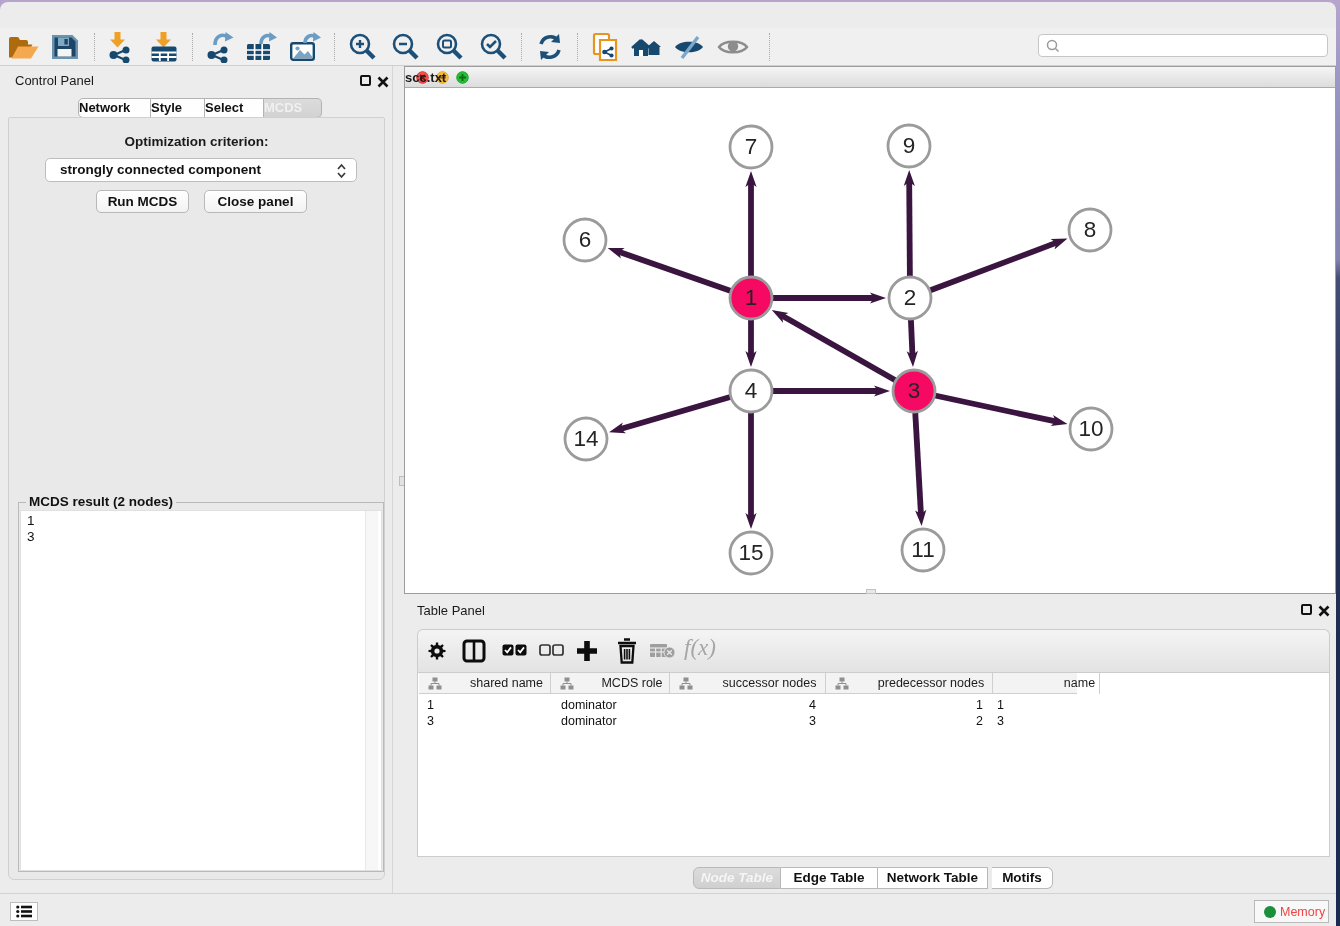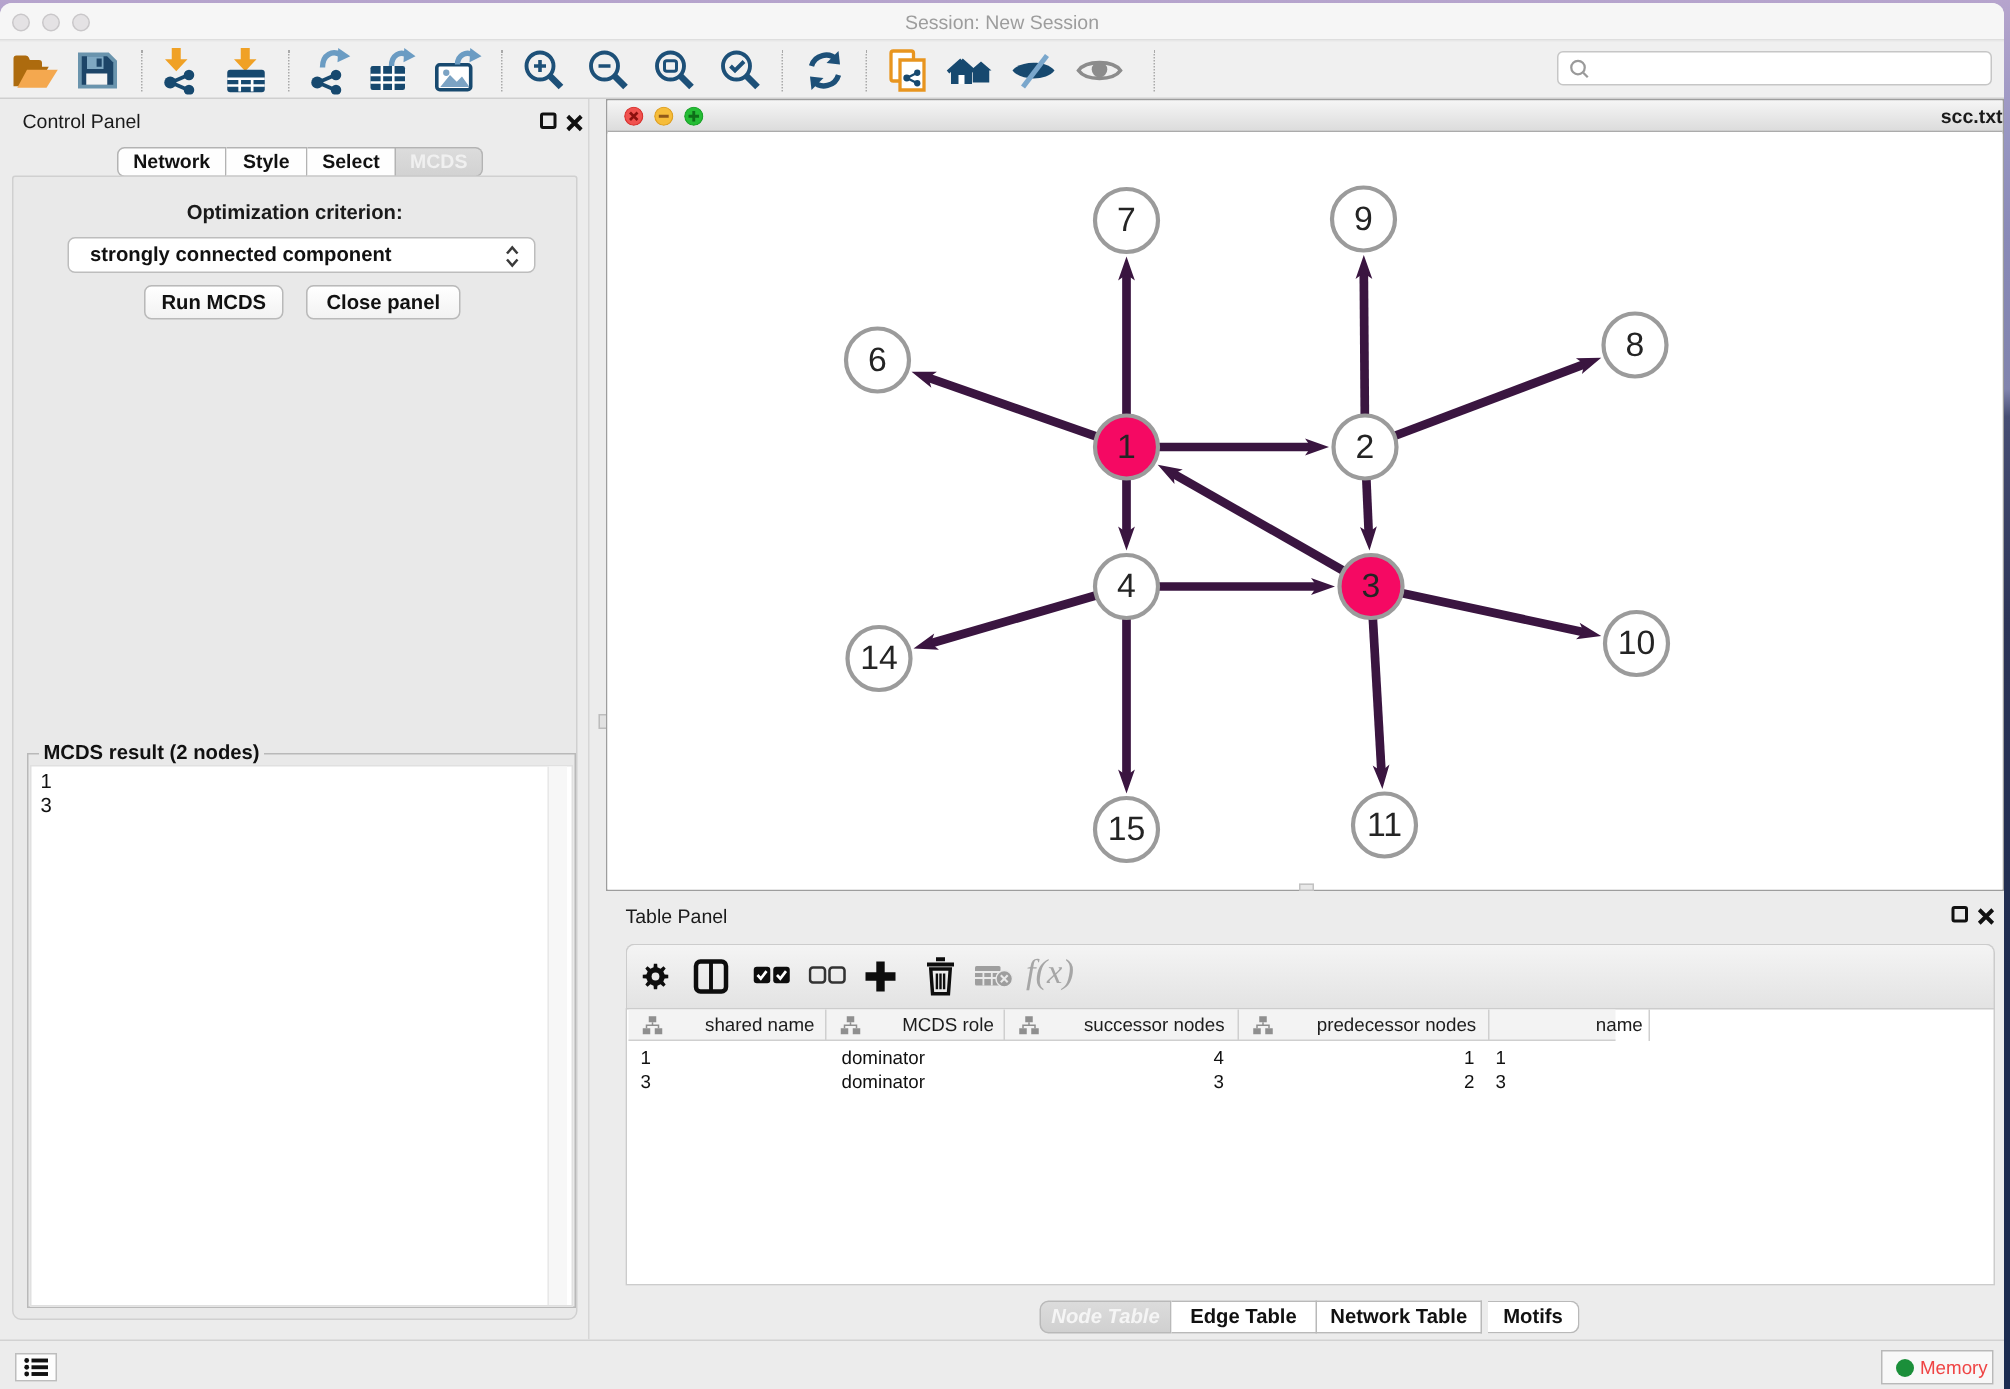--- a/index.html
+++ b/index.html
@@ -22,21 +22,21 @@
 .tbsep { position:absolute; top:5px; height:28px; width:0;
   border-left:1px dotted #a9a9a9; }
 .tbi { position:absolute; top:3px; }
 #search { position:absolute; left:1038px; top:6px; width:290px; height:23px;
   background:#fff; border:1px solid #c6c6c6; border-radius:4px; }
 
 #cp { position:absolute; left:0; top:64px; width:392px; height:827px; background:#ececec; }
 #cp-head { position:absolute; left:15px; top:7px; font-size:13px; color:#1a1a1a; }
 .mini-restore { position:absolute; width:11px; height:11px; border:2px solid #111; border-radius:2px; background:transparent; }
 .cptab { position:absolute; top:32px; height:20px; background:#fefefe; border:1px solid #b3b3b3;
-  font-size:13px; font-weight:bold; color:#111; text-align:center; line-height:18px; }
+  font-size:13px; font-weight:bold; color:#111; line-height:18px; }
 #cp-box { position:absolute; left:8px; top:51px; width:377px; height:763px;
   background:#e9e9e9; border:1px solid #d0d0d0; border-radius:2px 2px 6px 6px; }
 #opt-label { position:absolute; left:0; top:16px; width:100%; text-align:center; font-size:13.5px; font-weight:bold; color:#1a1a1a; }
 #combo { position:absolute; left:36px; top:40px; width:312px; height:24px; background:#fff;
   border:1px solid #bdbdbd; border-radius:5px; font-size:13.5px; font-weight:bold; color:#111; line-height:22px; padding-left:14px; }
 .btn { position:absolute; top:72px; height:23px; background:linear-gradient(#fff,#f2f2f2);
   border:1px solid #b9b9b9; border-radius:5px; font-size:13.5px; font-weight:bold; color:#111;
   text-align:center; line-height:21px; }
 #fieldset { position:absolute; left:9px; top:384px; width:366px; height:370px;
   border:1px solid #b9b9b9; }
@@ -46,21 +46,21 @@
 #fs-scroll { position:absolute; right:3px; top:0px; width:13px; height:359px; background:#f7f7f7; border-left:1px solid #e8e8e8;}
 
 #vsplit { position:absolute; left:392px; top:64px; width:12px; height:827px; background:#ececec; border-left:1px solid #d6d6d6;}
 #vgrip { position:absolute; left:6px; top:410px; width:7px; height:10px; background:#e2e2e2; border:1px solid #bdbdbd; }
 
 #net { position:absolute; left:404px; top:64px; width:932px; height:528px;
   border:1px solid #9d9d9d; background:#fff; }
 #net-title { position:absolute; left:0; top:0; width:930px; height:21px;
   background:linear-gradient(#f5f5f5,#dcdcdc); border-bottom:1px solid #ababab; }
 .traffic { position:absolute; top:4px; width:13px; height:13px; border-radius:50%; }
-#net-title-text { position:absolute; left:0; top:3px; width:100%; text-align:right;
+#net-title-text { position:absolute; left:0; top:3px; width:100%; text-align:left;
   font-size:13px; font-weight:bold; color:#1a1a1a; }
 #canvas { position:absolute; left:0; top:22px; width:930px; height:504px; background:#fff; }
 #hgrip { position:absolute; left:461px; top:500px; width:10px; height:5px; background:#e8e8e8; border:1px solid #c2c2c2; }
 
 #tp { position:absolute; left:404px; top:600px; width:932px; height:291px; background:#ececec; }
 #tp-head { position:absolute; left:13px; top:1px; font-size:13px; color:#1a1a1a; }
 #tp-toolbar { position:absolute; left:13px; top:27px; width:913px; height:43px;
   background:linear-gradient(#f4f4f4,#e3e3e3); border:1px solid #cccccc; border-bottom:none; border-radius:6px 6px 0 0; }
 #tp-table { position:absolute; left:13px; top:70px; width:913px; height:185px; background:#fff; border:1px solid #cccccc; }
 #thead { position:absolute; left:0; top:0; height:21px; background:#f3f3f3; border-bottom:1px solid #cfcfcf; }
@@ -72,26 +72,20 @@
 
 #status { position:absolute; left:0; top:891px; width:1336px; height:35px; background:#ececec; border-top:1px solid #d2d2d2; }
 #st-btn { position:absolute; left:10px; top:8px; width:28px; height:19px; background:#fdfdfd; border:1px solid #bdbdbd; }
 #mem-btn { position:absolute; left:1254px; top:6px; width:75px; height:23px; background:#f8f8f8; border:1px solid #b9b9b9; font-size:13px; color:#ef4444; }
 </style>
 </head>
 <body>
 <div id="wall"></div>
 <div id="win">
 
-  <div id="titlebar">
-    <div class="tl" style="left:8px;"></div>
-    <div class="tl" style="left:28px;"></div>
-    <div class="tl" style="left:48px;"></div>
-    <div id="title-text">Session: New Session</div>
-  </div>
 
   <div id="toolbar">
 
     <svg class="tbi" style="left:6px;" width="34" height="32" viewBox="0 0 34 32">
       <path d="M3,8 q0,-2 2,-2 h6 q1.6,0 2.2,1.4 l0.7,1.6 h6.1 q2,0 2,2 v2.5 h4.5 L19,26.5 H3 z" fill="#ad6b0e"></path>
       <path d="M5.5,27.5 L12,15.5 h20.5 L25,27.5 z" fill="#f4a84f"></path>
     </svg>
 
     <svg class="tbi" style="left:48px;" width="34" height="32" viewBox="0 0 34 32">
       <path d="M4,4 h20.5 l5.5,5.5 V28 H4 z" fill="#6a94ad"></path>

